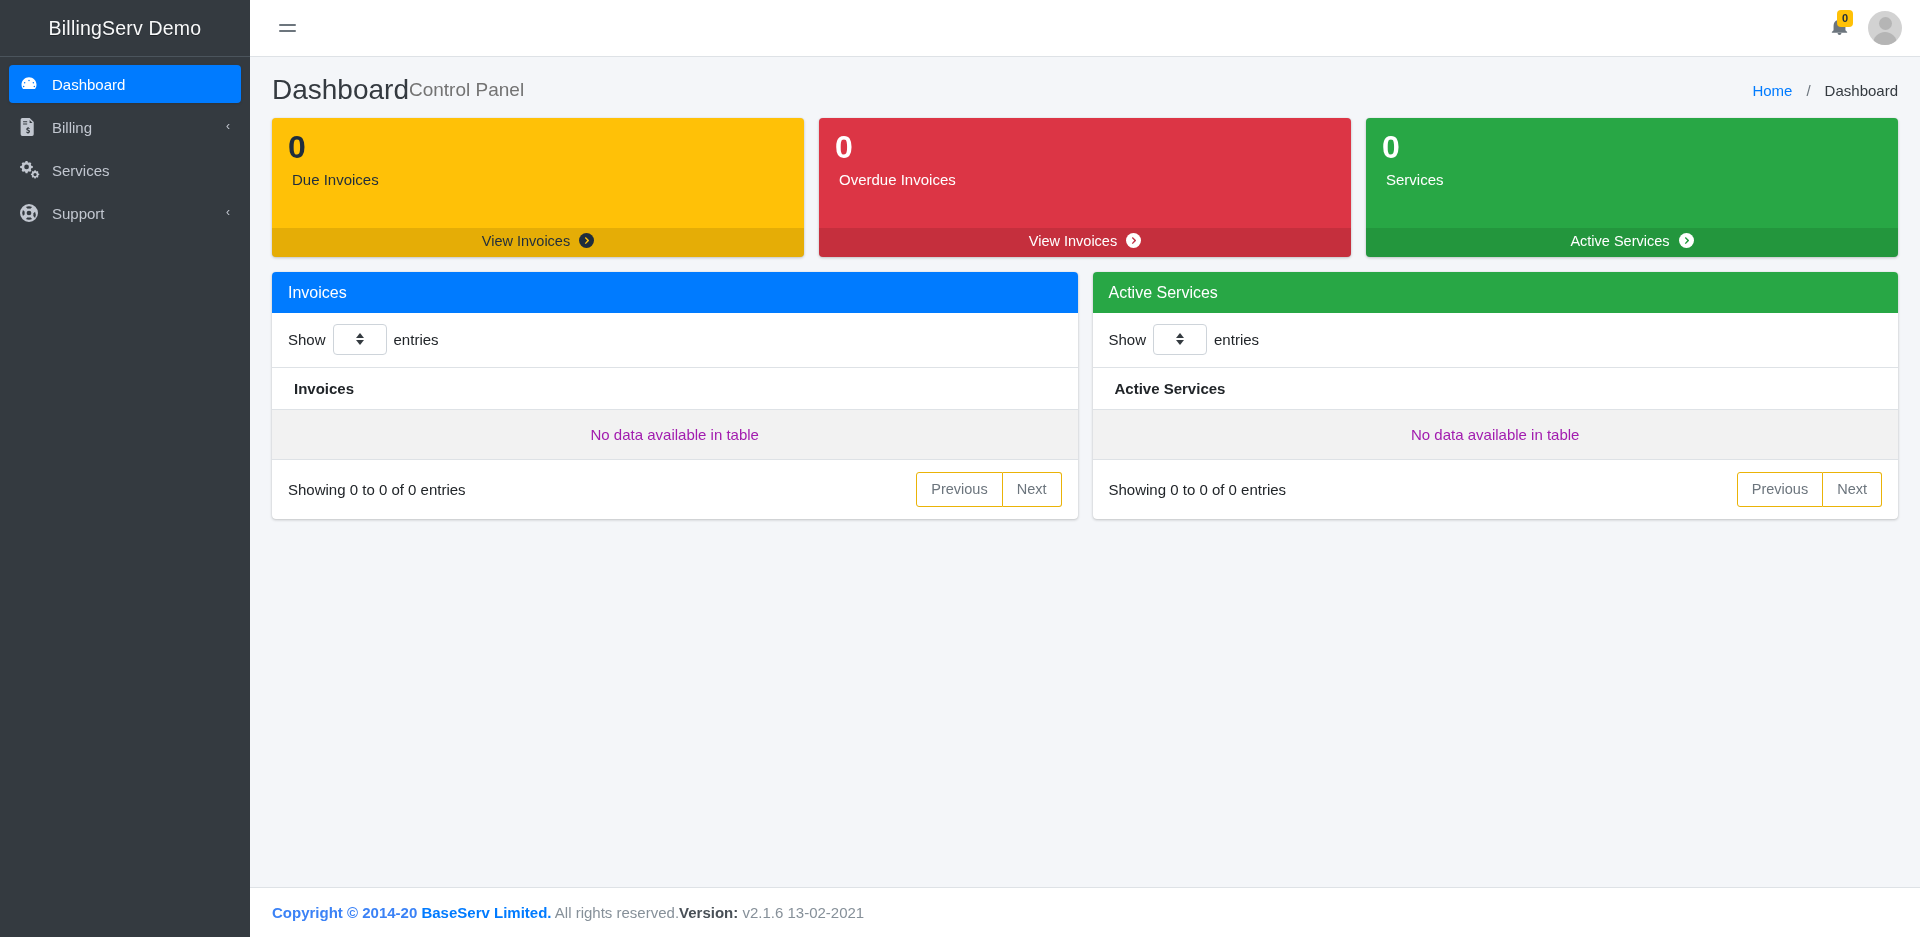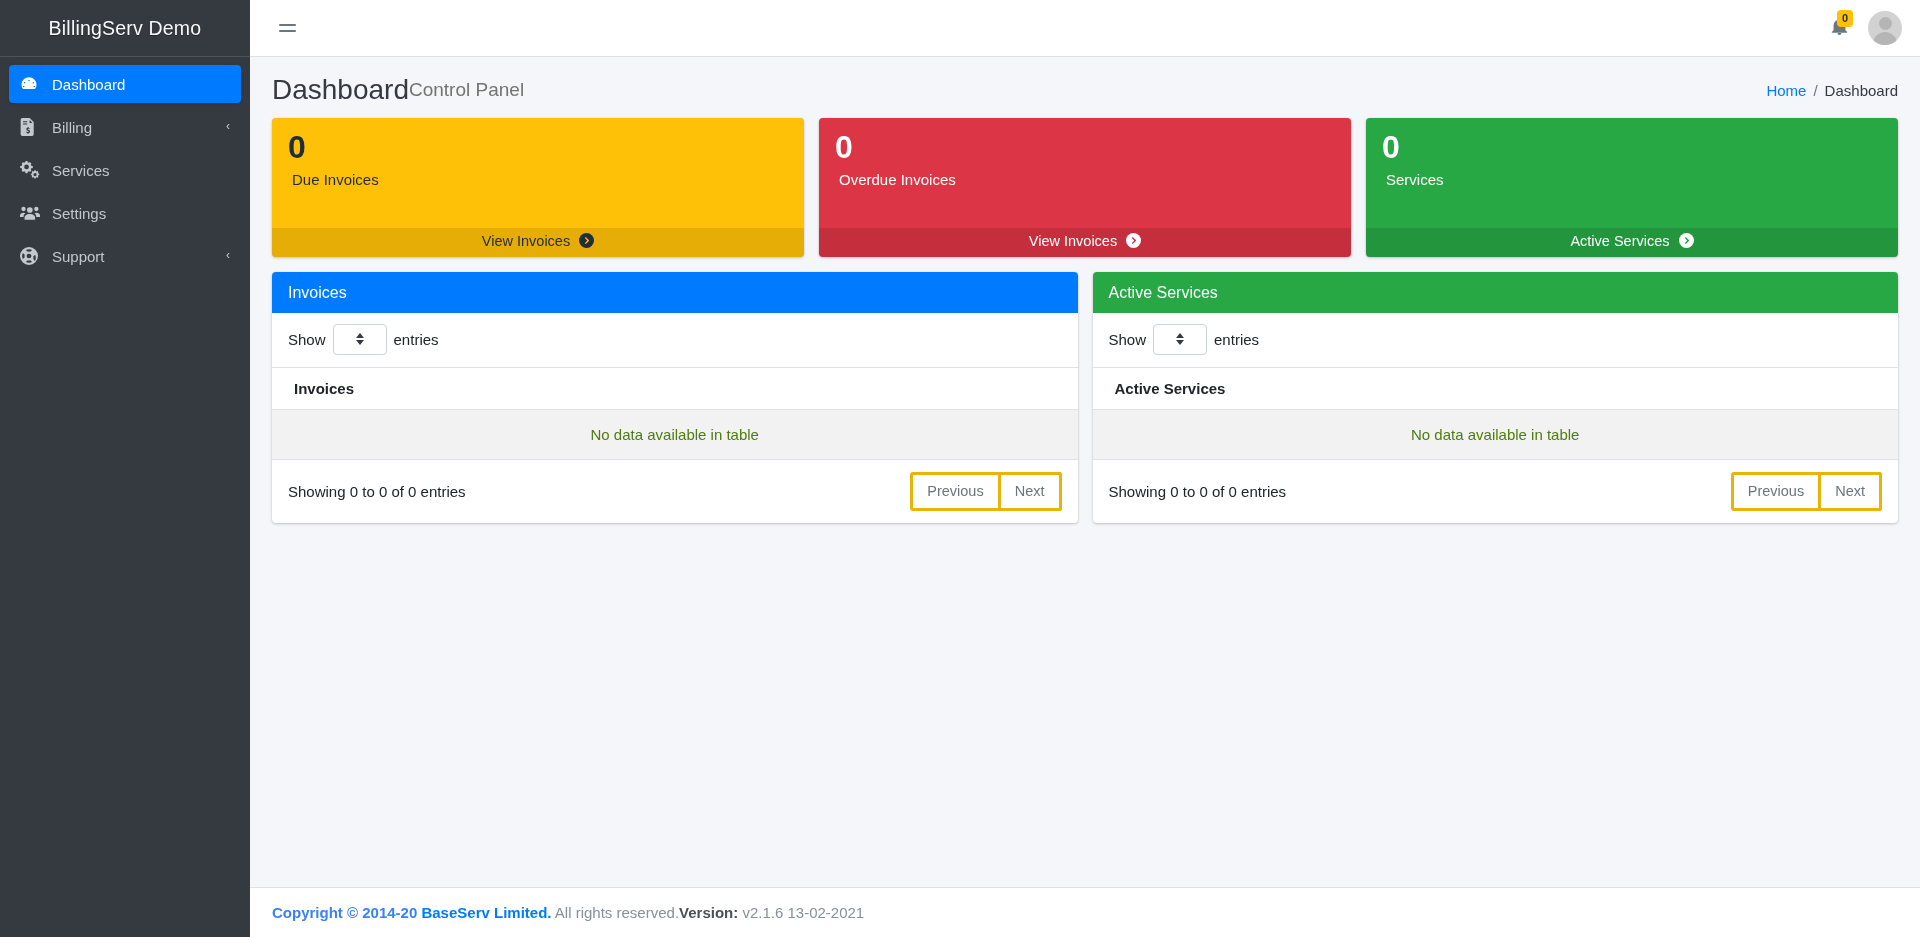--- a/index.html
+++ b/index.html
@@ -134,21 +134,21 @@
     font-size: 19px;
     color: #737373;
     font-weight: 400;
   }
   .breadcrumb {
     margin-left: auto;
     font-size: 15px;
     color: #343a40;
     display: flex;
     align-items: flex-start;
-    gap: 7px;
+    gap: 14px;
   }
   .breadcrumb a { color: #007bff; text-decoration: none; cursor: pointer; }
   .breadcrumb .sep { color: #6c757d; }
 
   .content { padding: 0 22px; flex: 1 1 auto; }
 
   
   .row { display: flex; gap: 15px; margin-bottom: 15px; }
   .small-box {
     flex: 1 1 0;
@@ -233,39 +233,39 @@
     font-size: 15px;
     font-weight: 700;
     color: #212529;
     border-top: 1px solid #dee2e6;
     border-bottom: 1px solid #dee2e6;
   }
   table.dt td.empty {
     text-align: center;
     padding: 16px 10px;
     font-size: 15px;
-    color: #4d7c0f;
+    color: #a21caf;
     background: #f2f2f2;
     border-bottom: 1px solid #dee2e6;
   }
   .dt-footer {
     display: flex;
     align-items: center;
     padding: 12px 16px;
     font-size: 15px;
     color: #212529;
   }
   .dt-info { flex: 1 1 auto; }
   .pager { display: flex; }
   .pager button {
     font-family: inherit;
     font-size: 14.5px;
     color: #6c757d;
     background: #fff;
-    border: 3px solid #eab308;
+    border: 1px solid #eab308;
     padding: 7px 14px;
     cursor: pointer;
     line-height: 1.3;
     text-align: right;
   }
   .pager button:first-child { border-radius: 3px 0 0 3px; }
   .pager button:last-child { border-radius: 0 3px 3px 0; border-left: 0; }
 
   
   .footer {
@@ -321,34 +321,20 @@
         <span class="nav-ico">
           <svg width="20" height="18" viewBox="0 0 24 22" fill="#c2c7d0">
             <path d="M9.4 1.6L8.9 0H6.6l-.5 1.6-1.3.5L3.4 1.4 1.8 3l.7 1.4-.5 1.3L0 6.2v2.3l1.9.5.5 1.3L1.8 11.7l1.6 1.6 1.4-.7 1.3.5.5 1.9h2.3l.5-1.9 1.3-.5 1.4.7 1.6-1.6-.7-1.4.5-1.3 1.9-.5V6.2l-1.9-.5-.5-1.3.7-1.4L12 1.4l-1.4.7-1.2-.5zM7.8 10.2a2.9 2.9 0 110-5.8 2.9 2.9 0 010 5.8z"></path>
             <path d="M19.3 12.3l-.3-1.1h-1.6l-.3 1.1-.9.4-1-.5-1.1 1.1.5 1-.4.9-1.1.3v1.6l1.1.3.4.9-.5 1 1.1 1.1 1-.5.9.4.3 1.1h1.6l.3-1.1.9-.4 1 .5 1.1-1.1-.5-1 .4-.9 1.1-.3v-1.6l-1.1-.3-.4-.9.5-1-1.1-1.1-1 .5-.9-.4zm-1.1 6.3a2 2 0 110-4 2 2 0 010 4z"></path>
           </svg>
         </span>
         <span class="nav-label">Services</span>
         <span class="nav-arrow"></span>
       </div>
 
-      <div class="nav-item">
-        <span class="nav-ico">
-          <svg width="20" height="16" viewBox="0 0 24 18" fill="#c2c7d0">
-            <circle cx="11.8" cy="5.4" r="3.4"></circle>
-            <circle cx="4.2" cy="4.2" r="2.6"></circle>
-            <circle cx="19.6" cy="4.2" r="2.6"></circle>
-            <path d="M11.8 10.2c-3.5 0-6.3 1.9-6.3 4.2V17h12.6v-2.6c0-2.3-2.8-4.2-6.3-4.2z"></path>
-            <path d="M4.2 8.6c-2.3 0-4.2 1.4-4.2 3v2.1h4.3v-.6c0-1.5.8-2.9 2.1-3.9-.6-.4-1.4-.6-2.2-.6z"></path>
-            <path d="M19.6 8.6c-.8 0-1.6.2-2.2.6 1.3 1 2.1 2.4 2.1 3.9v.6H24v-2.1c0-1.6-1.9-3-4.4-3z"></path>
-          </svg>
-        </span>
-        <span class="nav-label">Settings</span>
-        <span class="nav-arrow"></span>
-      </div>
 
       <div class="nav-item">
         <span class="nav-ico">
           <svg width="18" height="18" viewBox="0 0 22 22" fill="#c2c7d0">
             <path d="M11 0a11 11 0 100 22 11 11 0 000-22zm0 2.6c1.4 0 2.7.4 3.8 1l-2.2 2.2a5.4 5.4 0 00-3.2 0L7.2 3.6c1.1-.6 2.4-1 3.8-1zM3.6 7.2l2.2 2.2a5.4 5.4 0 000 3.2l-2.2 2.2a8.4 8.4 0 010-7.6zM11 19.4c-1.4 0-2.7-.4-3.8-1l2.2-2.2a5.4 5.4 0 003.2 0l2.2 2.2c-1.1.6-2.4 1-3.8 1zm5.2-4.6a5.4 5.4 0 000-3.2l2.2-2.2a8.4 8.4 0 010 7.6l-2.2-2.2zM11 13.9a2.9 2.9 0 110-5.8 2.9 2.9 0 010 5.8z"></path>
           </svg>
         </span>
         <span class="nav-label">Support</span>
         <span class="nav-arrow">‹</span>
       </div>

